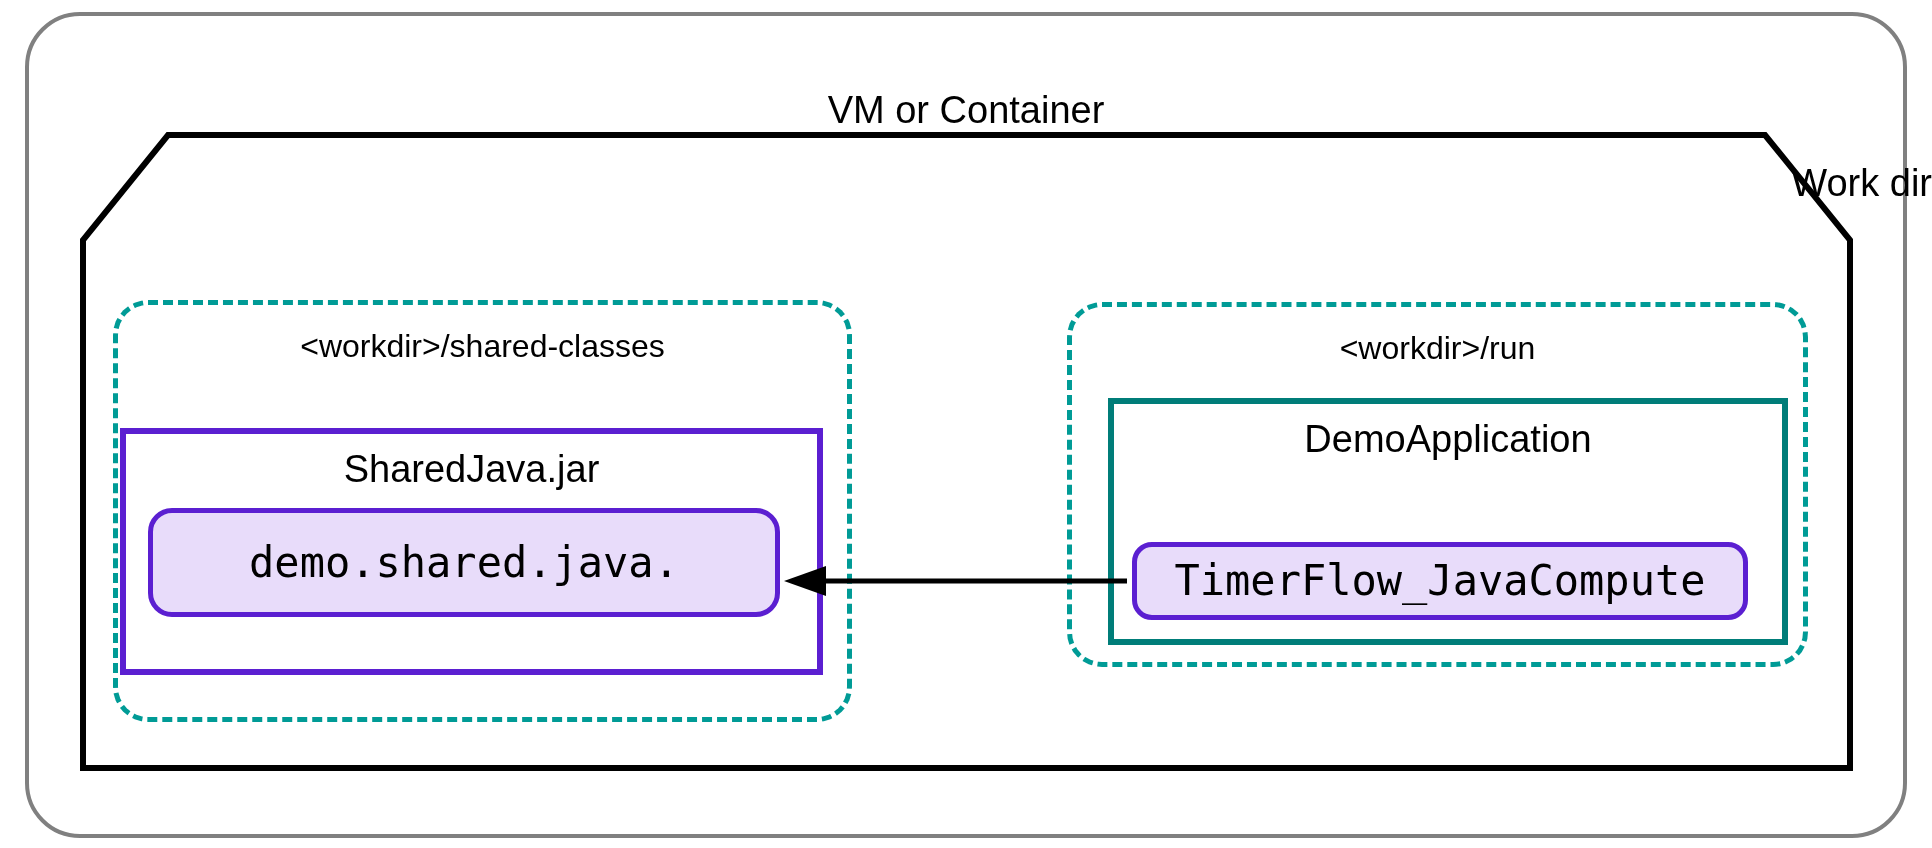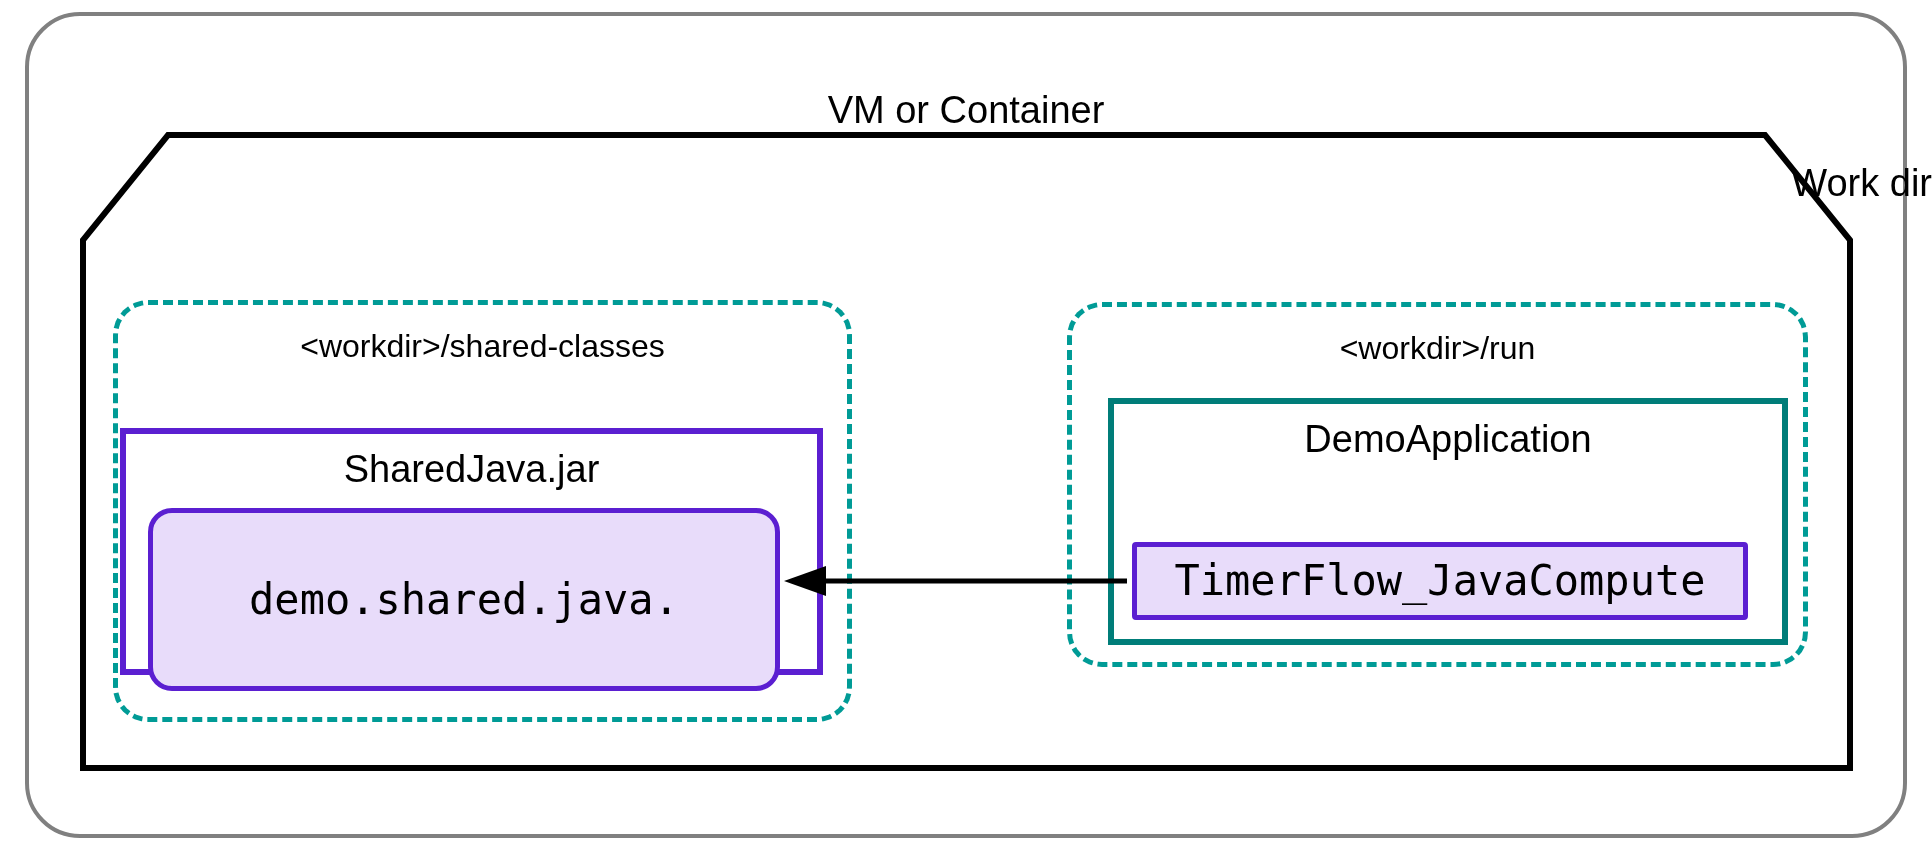--- a/index.html
+++ b/index.html
@@ -65,22 +65,22 @@
   }
 
   
   .node{
     border:5px solid var(--purple-border);background:var(--purple-fill);
     border-radius:24px;display:flex;flex-direction:column;
     align-items:center;justify-content:center;
     font-family:"DejaVu Sans Mono", monospace;font-size:42px;line-height:62px;
     white-space:pre;
   }
-  .node-class{left:148px;top:508px;width:632px;height:183px;}
-  .node-timer{left:1132px;top:542px;width:616px;height:78px;border-radius:4px;align-items:center;}
+  .node-class{left:148px;top:508px;width:632px;height:109px;}
+  .node-timer{left:1132px;top:542px;width:616px;height:78px;border-radius:20px;align-items:center;}
 </style>
 </head>
 <body>
 
 <div class="abs vm-box"></div>
 <div class="abs vm-label">VM or Container</div>
 
 <svg class="abs layer" viewBox="0 0 1932 848">
   <polygon class="workdir-poly" points="168,135 1765,135 1850,240 1850,768 83,768 83,240"></polygon>
 </svg>

